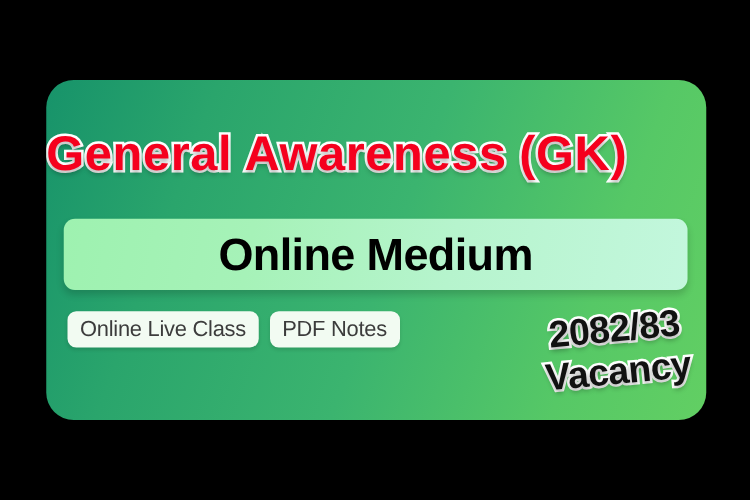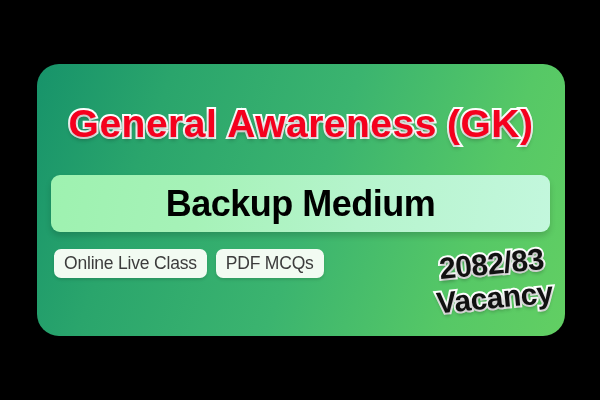--- a/index.html
+++ b/index.html
@@ -39,21 +39,21 @@
                 #56c866 80%,
                 #62cf63 100%);
     overflow: hidden;
   }
 
   
   #headline {
     position: absolute;
     left: 0;
     top: 40px;
-    width: 528px;
+    width: 431px;
     text-align: center;
     font-size: 39px;
     font-weight: bold;
     letter-spacing: 0.5px;
     line-height: 1;
     color: #f5001e;
     -webkit-text-stroke: 4px #ffffff;
     paint-order: stroke fill;
     text-shadow: 0 3px 4px rgba(0,0,0,0.28);
     white-space: nowrap;
@@ -142,27 +142,27 @@
 
 <div id="promo-canvas">
 
   <div id="promo-card">
 
     <div id="headline">
       <span>General  Awareness</span><span class="sep"></span><span class="gk-part">(GK)</span>
     </div>
 
     <div id="subtitle-bar">
-      <span id="subtitle-text">Backup Medium</span>
+      <span id="subtitle-text">Online Medium</span>
     </div>
 
     <div id="tag-area">
       <div class="tag-row">
         <span class="tag-pill">Online Live Class</span>
-        <span class="tag-pill">PDF MCQs</span>
+        <span class="tag-pill">PDF Notes</span>
       </div>
       <div class="tag-row">
       </div>
     </div>
 
     <div id="vacancy-stamp">
       <div class="vacancy-line">2082/83</div>
       <div class="vacancy-line">Vacancy</div>
     </div>
 

